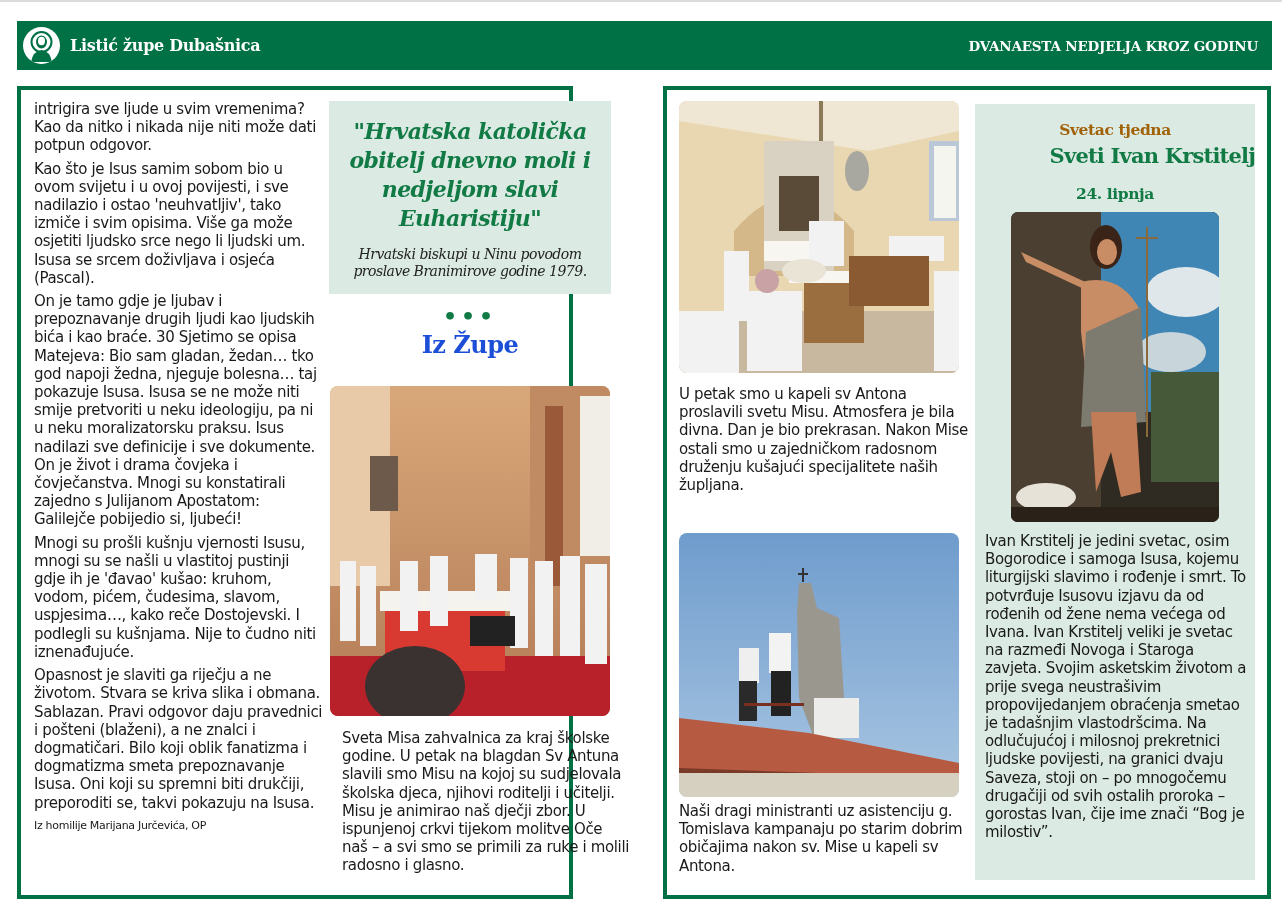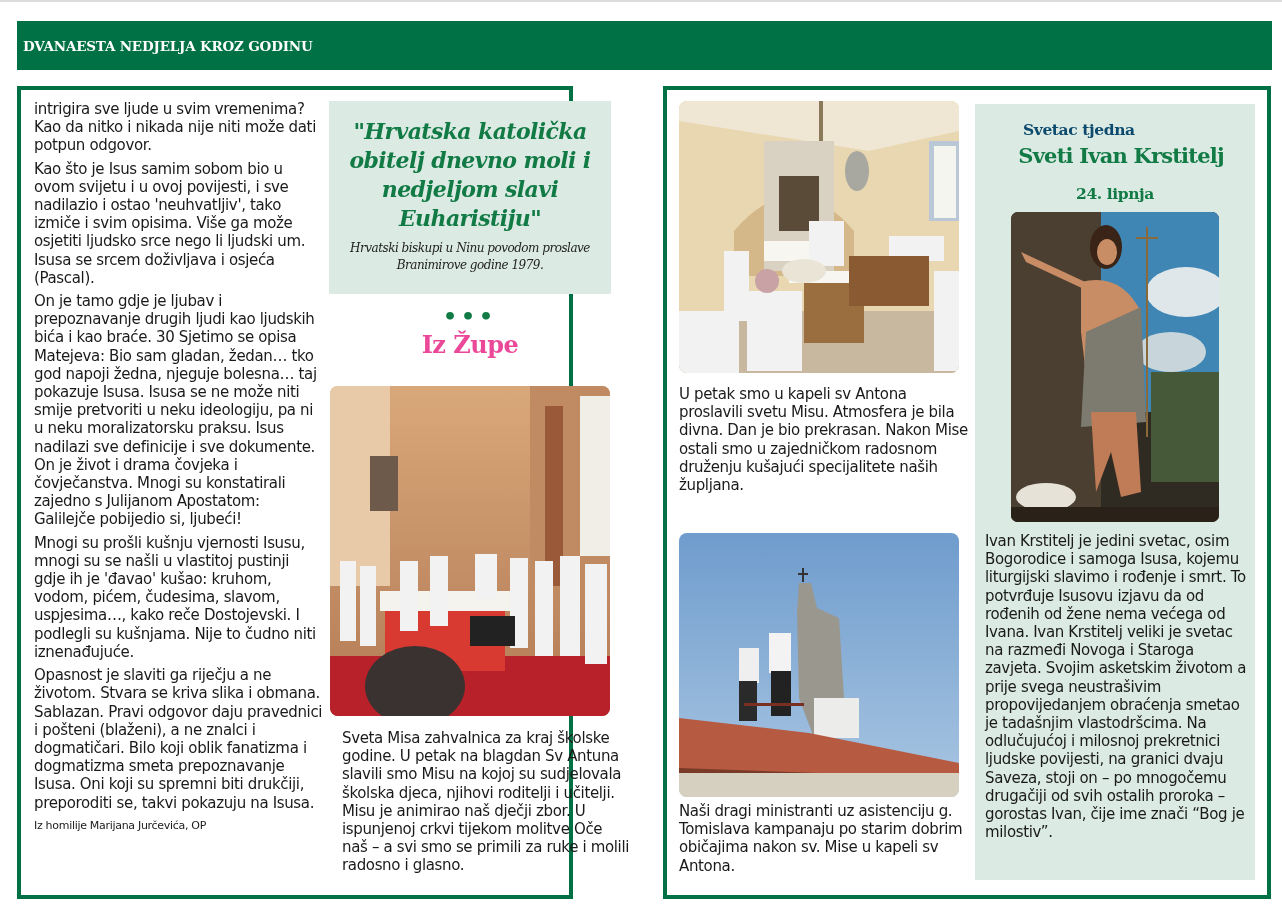--- a/index.html
+++ b/index.html
@@ -35,52 +35,64 @@
 
   .quote-box {
     position: absolute; left: 308px; top: 11px; width: 282px; height: 193px;
     background: #dbeae3; text-align: center; padding: 16px 8px 0 8px;
   }
   .quote-text {
     font-family: "DejaVu Serif", serif; font-style: italic; font-weight: bold; color: #117a45;
     font-size: 22px; line-height: 29px; letter-spacing: -0.6px;
   }
   .quote-source {
-    font-family: "DejaVu Serif", serif; font-style: italic; color: #222; font-size: 12px;
-    line-height: 17px; margin-top: 7px; letter-spacing: -0.5px;
+    font-family: "DejaVu Serif", serif; font-style: italic; color: #222; font-size: 14px;
+    line-height: 17px; margin-top: 13px; letter-spacing: -0.5px;
   }
   .section-head { position: absolute; left: 308px; top: 222px; width: 282px; text-align: center; }
   .dots { color: #117a45; font-size: 22px; line-height: 10px; letter-spacing: 4px; font-weight: bold; }
-  .section-title { font-family: "DejaVu Serif", serif; font-weight: bold; color: #ec4899; font-size: 24px; margin-top: 8px; letter-spacing: -0.5px; }
+  .section-title { font-family: "DejaVu Serif", serif; font-weight: bold; color: #1d4ed8; font-size: 24px; margin-top: 8px; letter-spacing: -0.5px; }
 
   .photo { position: absolute; border-radius: 8px; overflow: hidden; }
   .photo svg { display: block; width: 100%; height: 100%; }
   .photo-mass { left: 309px; top: 296px; width: 280px; height: 330px; }
   .caption-mass { position: absolute; left: 321px; top: 639px; width: 290px; }
 
   .photo-chapel { left: 12px; top: 11px; width: 280px; height: 272px; }
   .caption-chapel { position: absolute; left: 12px; top: 295px; width: 290px; }
   .photo-bell { left: 12px; top: 443px; width: 280px; height: 264px; }
   .caption-bell { position: absolute; left: 12px; top: 712px; width: 290px; }
 
   .saint-box {
     position: absolute; left: 308px; top: 14px; width: 280px; height: 776px; background: #dbeae3;
   }
-  .saint-kicker { text-align: left; font-family: "DejaVu Serif", serif; font-weight: bold; color: #0c4a6e; font-size: 15.5px; margin-top: 16px; letter-spacing: -0.4px; margin-left: 48px; }
-  .saint-name { text-align: center; font-family: "DejaVu Serif", serif; font-weight: bold; color: #117a45; font-size: 21px; margin-top: 4px; letter-spacing: -0.8px; padding-left: 12px; }
+  .saint-kicker { text-align: center; font-family: "DejaVu Serif", serif; font-weight: bold; color: #a16207; font-size: 15.5px; margin-top: 16px; letter-spacing: -0.4px; }
+  .saint-name { text-align: right; font-family: "DejaVu Serif", serif; font-weight: bold; color: #117a45; font-size: 21px; margin-top: 4px; letter-spacing: -0.8px; padding-left: 12px; }
   .saint-date { text-align: center; font-family: "DejaVu Serif", serif; font-weight: bold; color: #117a45; font-size: 15.5px; margin-top: 16px; letter-spacing: -0.4px; }
   .photo-saint { left: 36px; top: 108px; width: 208px; height: 310px; border-radius: 7px; }
   .saint-text { position: absolute; left: 10px; top: 428px; width: 268px; }
 </style>
 </head>
 <body>
 
 <div class="topline"></div>
 
 <header class="header-bar">
+  <div class="brand">
+    <div class="logo">
+      <svg width="37" height="37" viewBox="0 0 37 37">
+        <circle cx="18.5" cy="18.5" r="17" fill="#ffffff"></circle>
+        <circle cx="18.5" cy="15" r="10" fill="none" stroke="#007145" stroke-width="2"></circle>
+        <ellipse cx="18.5" cy="15" rx="5.5" ry="6.5" fill="#007145"></ellipse>
+        <ellipse cx="18.5" cy="14" rx="3.5" ry="4.2" fill="#ffffff"></ellipse>
+        <path d="M8 35 Q10 24 18.5 23 Q27 24 29 35 Z" fill="#007145"></path>
+      </svg>
+    </div>
+    <span class="brand-title">Listić župe Dubašnica</span>
+  </div>
   <span class="issue-title">DVANAESTA NEDJELJA KROZ GODINU</span>
 </header>
 
 <section class="page page-left">
   <div class="col-a body-text">
     <p>intrigira sve ljude u svim vremenima? Kao da nitko i nikada nije niti može dati potpun odgovor.</p>
     <p>Kao što je Isus samim sobom bio u ovom svijetu i u ovoj povijesti, i sve nadilazio i ostao 'neuhvatljiv', tako izmiče i svim opisima. Više ga može osjetiti ljudsko srce nego li ljudski um. Isusa se srcem doživljava i osjeća (Pascal).</p>
     <p>On je tamo gdje je ljubav i prepoznavanje drugih ljudi kao ljudskih bića i kao braće. 30 Sjetimo se opisa Matejeva: Bio sam gladan, žedan… tko god napoji žedna, njeguje bolesna… taj pokazuje Isusa. Isusa se ne može niti smije pretvoriti u neku ideologiju, pa ni u neku moralizatorsku praksu. Isus nadilazi sve definicije i sve dokumente. On je život i drama čovjeka i čovječanstva. Mnogi su konstatirali zajedno s Julijanom Apostatom: Galilejče pobijedio si, ljubeći!</p>
     <p>Mnogi su prošli kušnju vjernosti Isusu, mnogi su se našli u vlastitoj pustinji gdje ih je 'đavao' kušao: kruhom, vodom, pićem, čudesima, slavom, uspjesima…, kako reče Dostojevski. I podlegli su kušnjama. Nije to čudno niti iznenađujuće.</p>
     <p>Opasnost je slaviti ga riječju a ne životom. Stvara se kriva slika i obmana. Sablazan. Pravi odgovor daju pravednici i pošteni (blaženi), a ne znalci i dogmatičari. Bilo koji oblik fanatizma i dogmatizma smeta prepoznavanje Isusa. Oni koji su spremni biti drukčiji, preporoditi se, takvi pokazuju na Isusa.</p>

